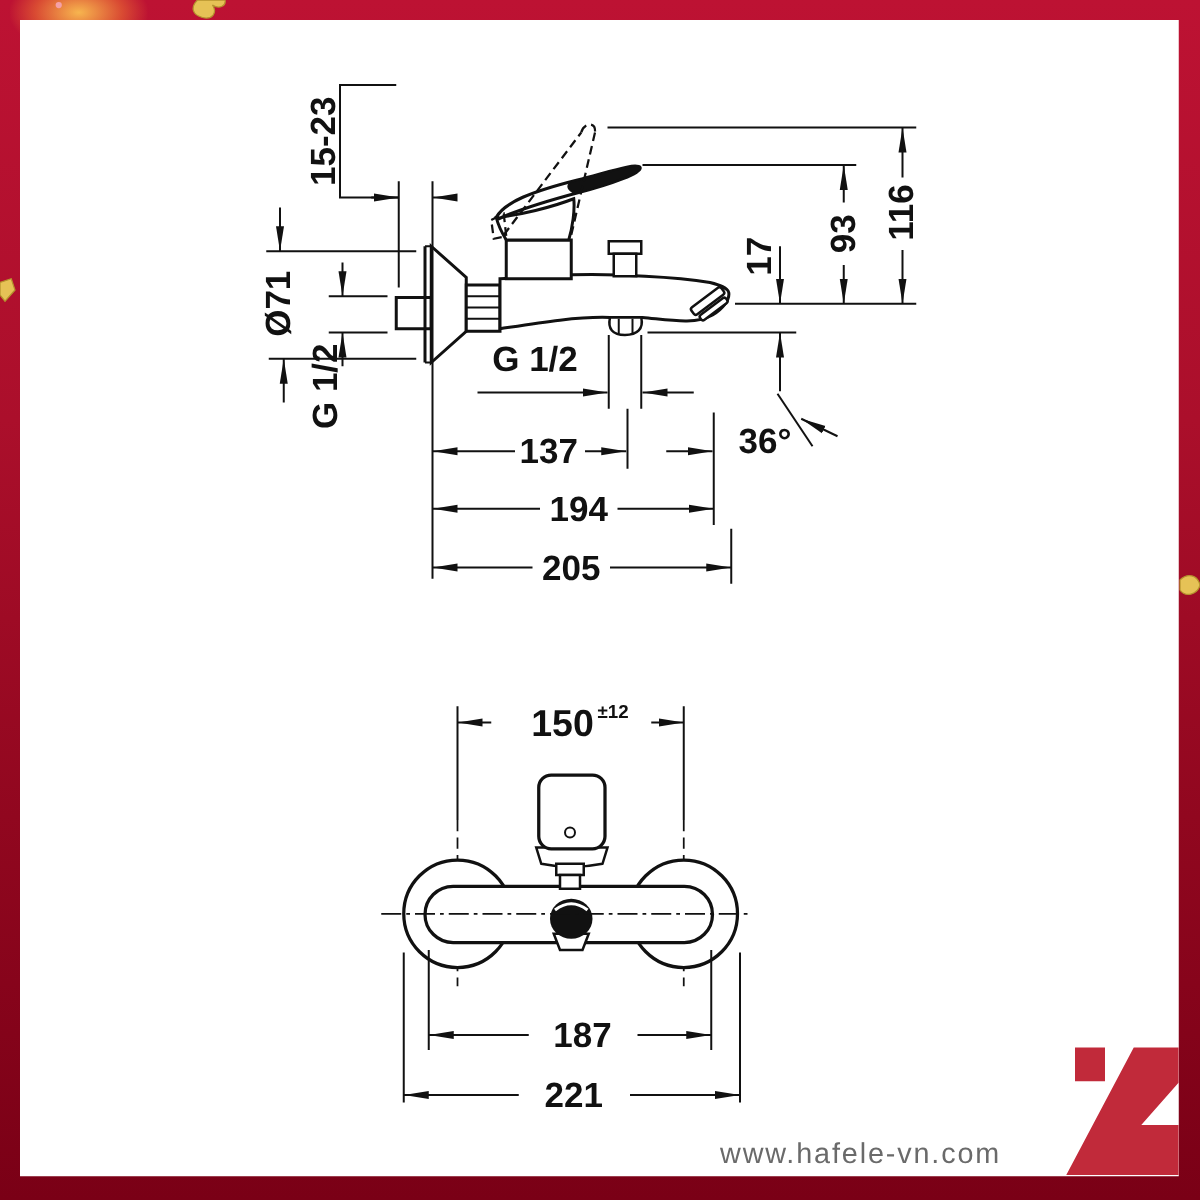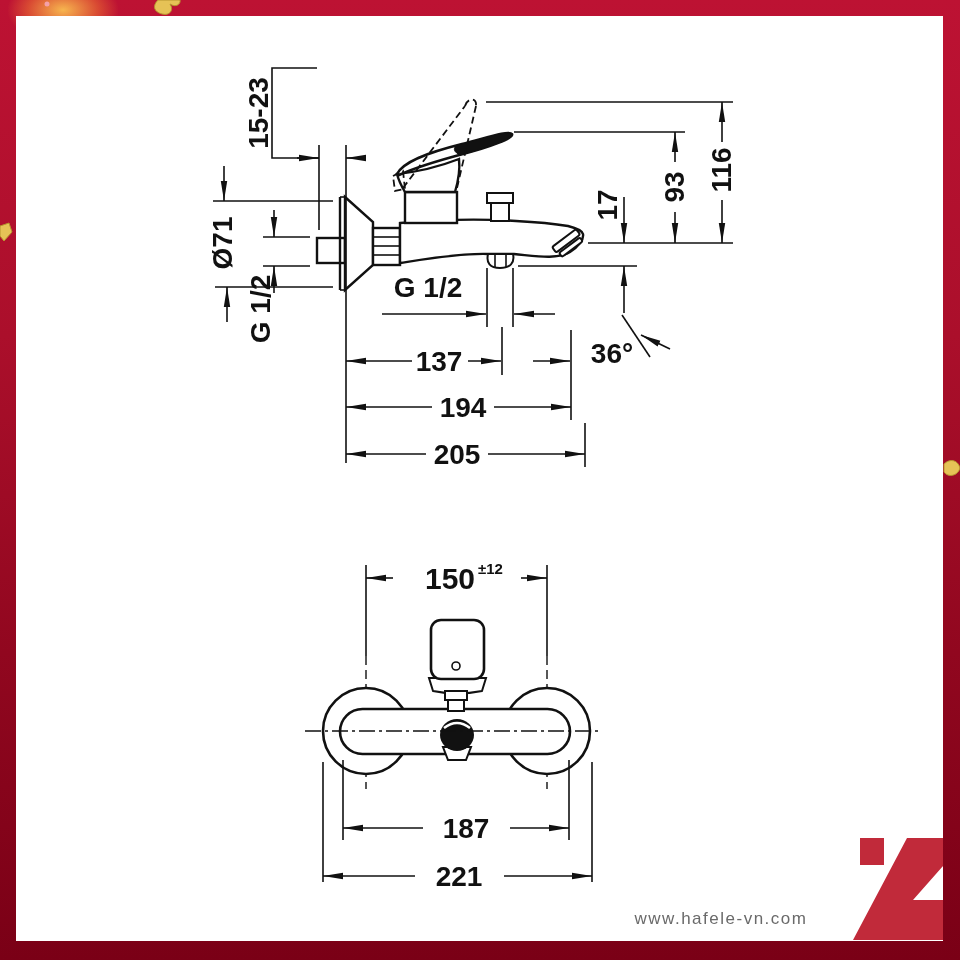--- a/index.html
+++ b/index.html
@@ -11,21 +11,21 @@
   .glow{
     position:absolute;left:8px;top:-22px;width:110px;height:64px;pointer-events:none;
     background:radial-gradient(ellipse at center,rgba(250,190,80,.95) 0%,rgba(240,120,50,.55) 45%,rgba(200,40,40,0) 72%);
   }
   .content{
     position:absolute;left:16px;top:16px;width:927px;height:925px;background:#ffffff;
   }
   .content svg{position:absolute;left:0;top:0;}
   .site{
     position:absolute;left:560px;top:893px;width:290px;height:32px;
-    color:#6a6a6a;font-size:17px;letter-spacing:1.5px;white-space:nowrap;text-align:center;
+    color:#6a6a6a;font-size:23px;letter-spacing:1.5px;white-space:nowrap;
   }
   .ln{stroke:#111;stroke-width:1.6;fill:none;}
   .shape{stroke:#111;stroke-width:2.4;fill:#fff;}
   .thick{stroke:#111;stroke-width:2.6;fill:#fff;}
   .dash{stroke:#111;stroke-width:1.8;fill:none;stroke-dasharray:7 4;}
   .cl{stroke:#111;stroke-width:1.4;fill:none;stroke-dasharray:16 4 3 4;}
   .cld{stroke:#111;stroke-width:1.4;fill:none;stroke-dasharray:9 5;}
   .dim{font-family:"Liberation Sans",sans-serif;font-weight:bold;font-size:28px;fill:#111;}
   .dimS{font-family:"Liberation Sans",sans-serif;font-weight:bold;font-size:15px;fill:#111;}
   .dimL{font-family:"Liberation Sans",sans-serif;font-weight:bold;font-size:30px;fill:#111;}

